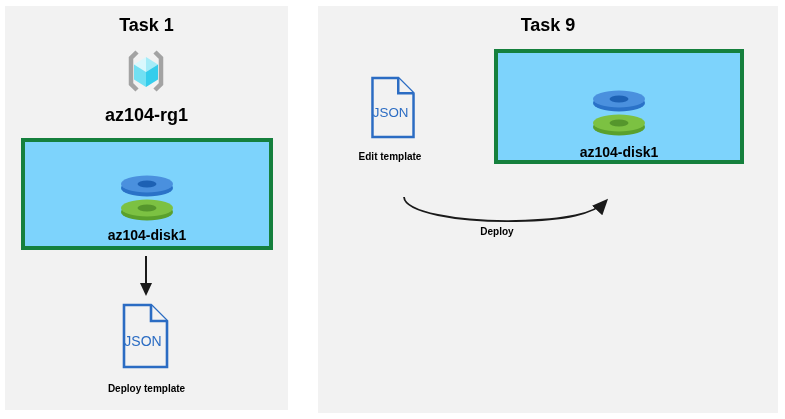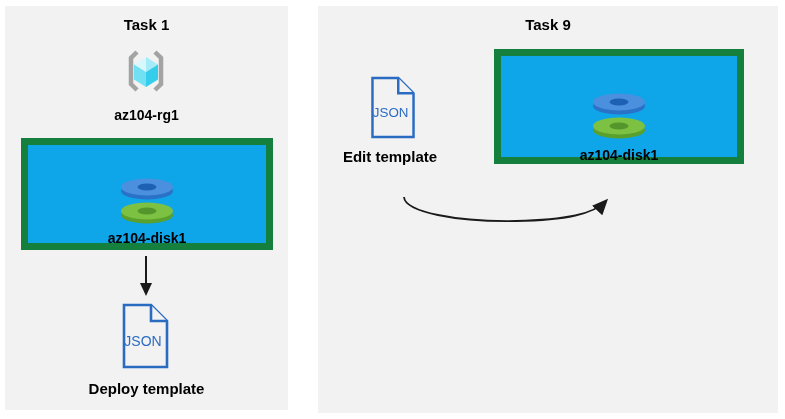--- a/index.html
+++ b/index.html
@@ -17,54 +17,54 @@
     background: #f2f2f2;
   }
   .panel-left  { left: 5px;   top: 6px; width: 283px; height: 404px; }
   .panel-right { left: 318px; top: 6px; width: 460px; height: 407px; }
 
   .panel-title {
     position: absolute;
     left: 0; top: 11px;
     width: 100%;
     text-align: center;
-    font-size: 15px;
+    font-size: 18px;
     font-weight: bold;
     line-height: 16px;
   }
   .centered-label {
     position: absolute;
     text-align: center;
     font-weight: bold;
   }
   .rg-icon { position: absolute; left: 117px; top: 41px; width: 48px; height: 48px; }
-  .rg-label { left: 0; top: 101px; width: 100%; font-size: 14px; line-height: 16px; }
+  .rg-label { left: 0; top: 101px; width: 100%; font-size: 18px; line-height: 16px; }
 
   .disk-box {
     position: absolute;
-    background: #0ea5e9;
-    border: 7px solid #15803d;
+    background: #7dd3fc;
+    border: 4px solid #15803d;
     box-sizing: border-box;
   }
   .disk-box-left  { left: 16px;  top: 132px; width: 252px; height: 112px; }
   .disk-box-right { left: 176px; top: 43px;  width: 250px; height: 115px; }
   .disk-icon { position: absolute; left: 50%; transform: translateX(-50%); width: 56px; height: 50px; }
   .disk-icon-left  { top: 29px; }
   .disk-icon-right { top: 33px; }
   .disk-label { left: 0; width: 100%; font-size: 14px; line-height: 16px; }
   .disk-label-left  { top: 85px; }
   .disk-label-right { top: 91px; }
 
   .down-arrow { position: absolute; left: 133px; top: 250px; width: 16px; height: 40px; }
 
   .json-icon { position: absolute; }
   .json-icon-left  { left: 116px; top: 297px; width: 49px; height: 66px; }
   .json-icon-right { left: 51px;  top: 70px;  width: 48px; height: 63px; }
 
-  .caption { font-size: 15px; line-height: 17px; }
+  .caption { font-size: 10px; line-height: 17px; }
   .caption-create { left: 0; top: 374px; width: 100%; }
   .caption-edit   { left: 0; top: 142px; width: 144px; }
   .caption-deploy { left: 129px; top: 217px; width: 100px; }
 
   .deploy-arrow { position: absolute; left: 78px; top: 178px; width: 225px; height: 45px; }
 </style>
 </head>
 <body>
 
 <div class="canvas">
@@ -150,15 +150,16 @@
       <svg width="225" height="45" viewBox="0 0 225 45">
         <defs>
           <marker id="ah" markerUnits="userSpaceOnUse" markerWidth="16" markerHeight="14" refX="13" refY="7" orient="auto">
             <polygon points="0,0 16,7 0,14" fill="#1a1a1a"></polygon>
           </marker>
         </defs>
         <path d="M8,13 C9,28 60,38 120,37 C170,36 198,30 210,17" fill="none" stroke="#1a1a1a" stroke-width="1.8" marker-end="url(#ah)"></path>
       </svg>
     </div>
 
+    <div class="centered-label caption caption-deploy">Deploy</div>
   </section>
 
 </div>
 
 </body></html>

